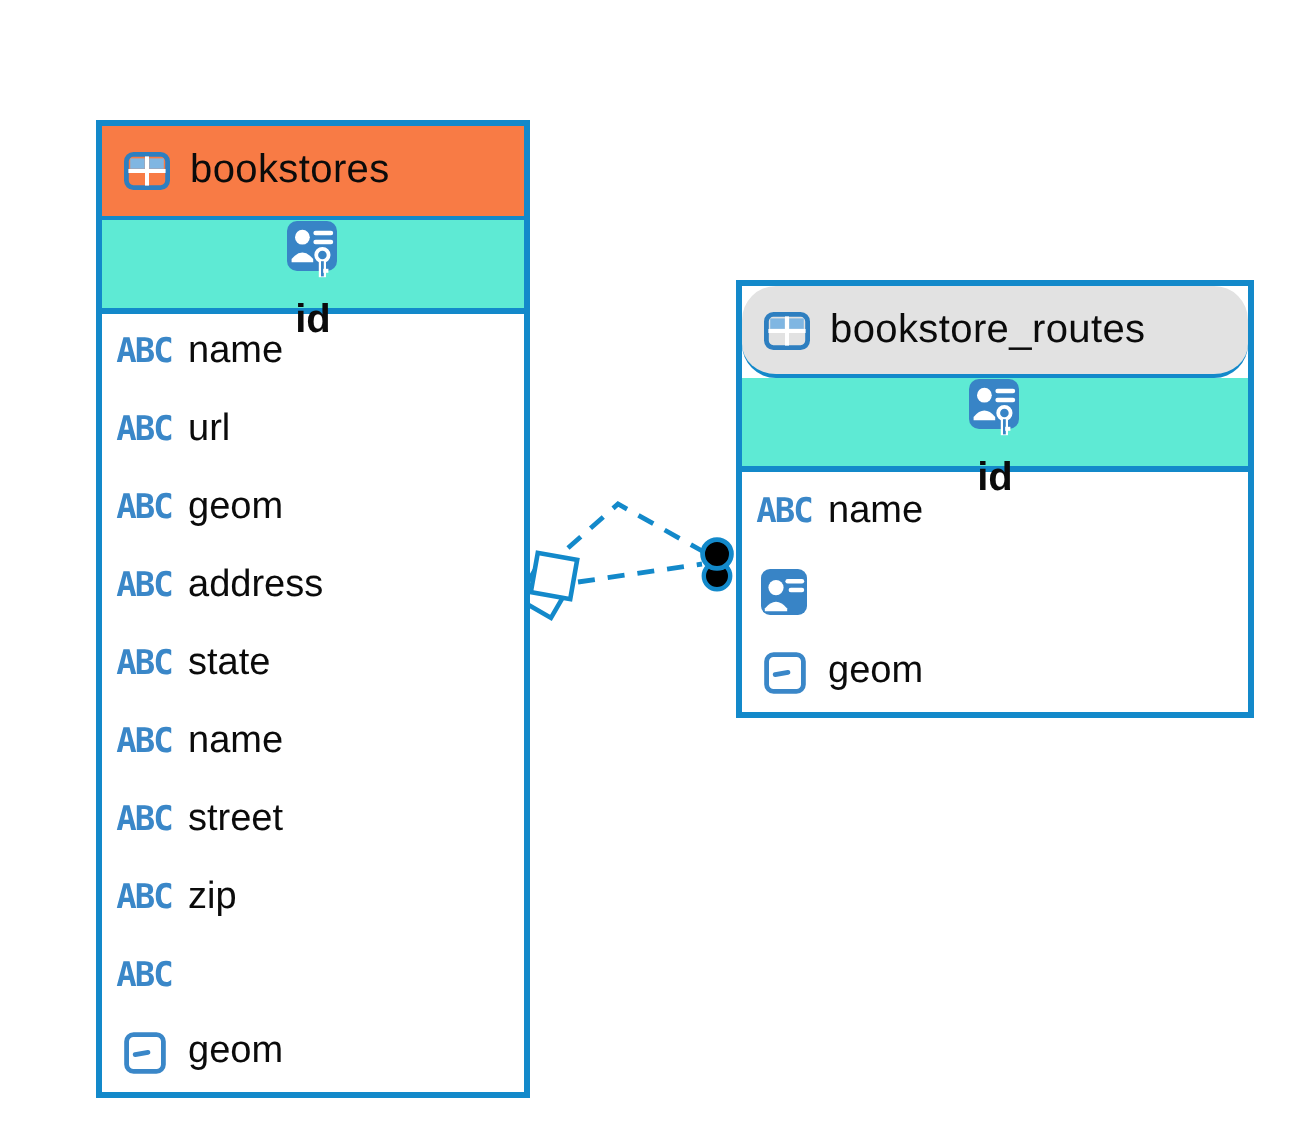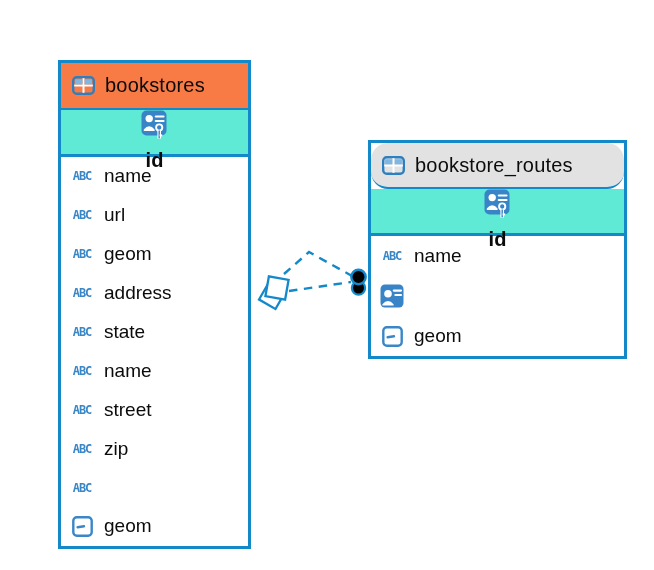--- a/index.html
+++ b/index.html
@@ -3,21 +3,21 @@
 <meta charset="utf-8">
 <style>
   html,body{margin:0;padding:0;background:#fff;}
   .canvas{
     position:relative;width:654px;height:570px;background:#ffffff;overflow:hidden;
     font-family:"Liberation Sans",sans-serif;color:#0b0b0b;
   }
   .erd-table{
     position:absolute;background:#ffffff;border:3px solid #1389CA;box-sizing:border-box;
   }
-  #table-bookstores{left:58px;top:60px;width:193px;text-align:center;}
+  #table-bookstores{left:48px;top:60px;width:217px;text-align:center;}
   #table-bookstore-routes{left:368px;top:140px;width:259px;}
 
   .tbl-header{
     display:flex;align-items:center;gap:8px;padding:0 8px;
     border-bottom:2px solid #1389CA;font-size:20px;letter-spacing:.2px;
   }
   #table-bookstores .tbl-header{height:45px;background:#F87B45;}
   #table-bookstore-routes .tbl-header{height:44px;background:#E2E2E2;border-radius:17px;}
 
   .pk-row{
@@ -27,21 +27,21 @@
   .col-row{
     display:flex;align-items:center;gap:8px;padding:0 7px;font-size:19px;background:#fff;
   }
   #table-bookstores .col-row{height:38.9px;}
   #table-bookstore-routes .col-row{height:40px;}
 
   .icon-slot{width:28px;display:flex;justify-content:center;align-items:center;flex:0 0 28px;}
   .icon-slot svg{display:block;}
   .abc{
     font-family:"DejaVu Sans Mono","Liberation Mono",monospace;
-    font-weight:bold;font-size:12px;letter-spacing:-1px;color:#3A87C8;
+    font-weight:bold;font-size:17px;letter-spacing:-1px;color:#3A87C8;
   }
   .overlay{position:absolute;left:0;top:0;pointer-events:none;}
 </style>
 </head>
 <body>
 
 <div class="canvas">
 
   <svg class="overlay" width="654" height="570" viewBox="0 0 654 570">
     <polyline points="284,274 309,252 352,276" fill="none" stroke="#1389CA" stroke-width="2.4" stroke-dasharray="8.5 6.5"></polyline>

